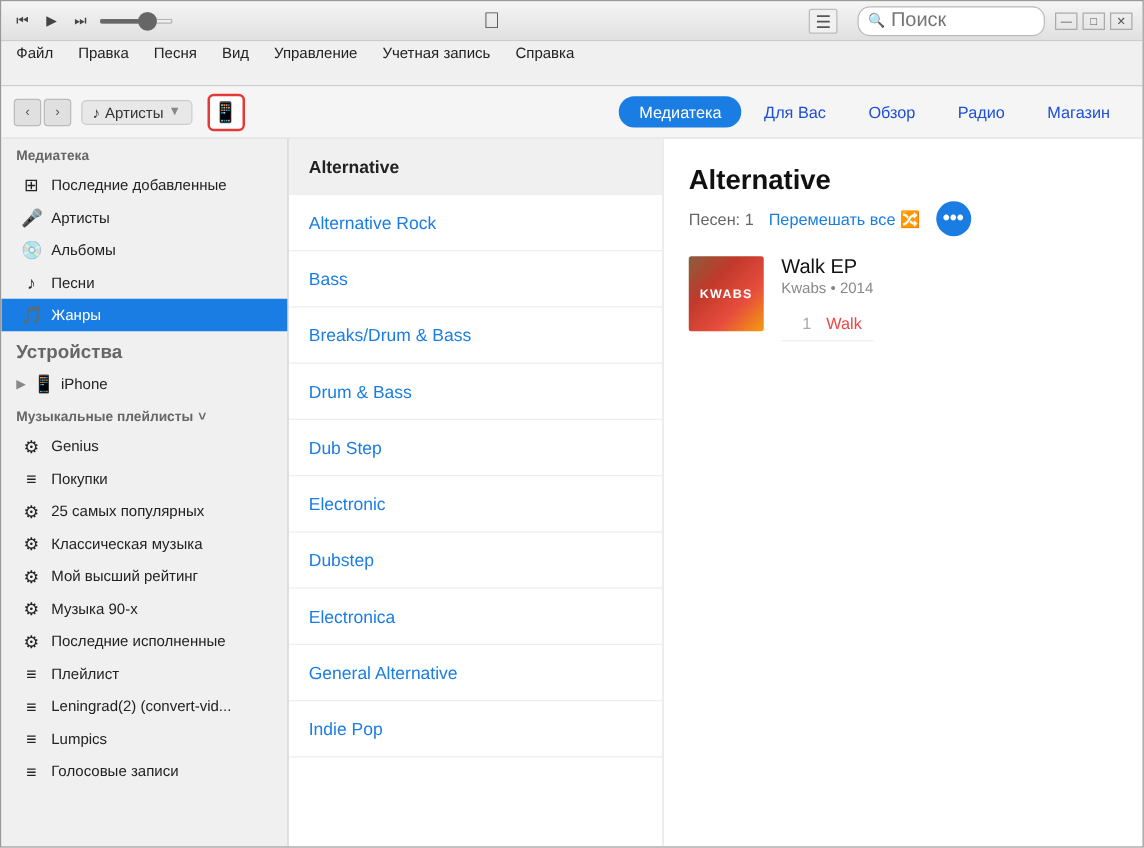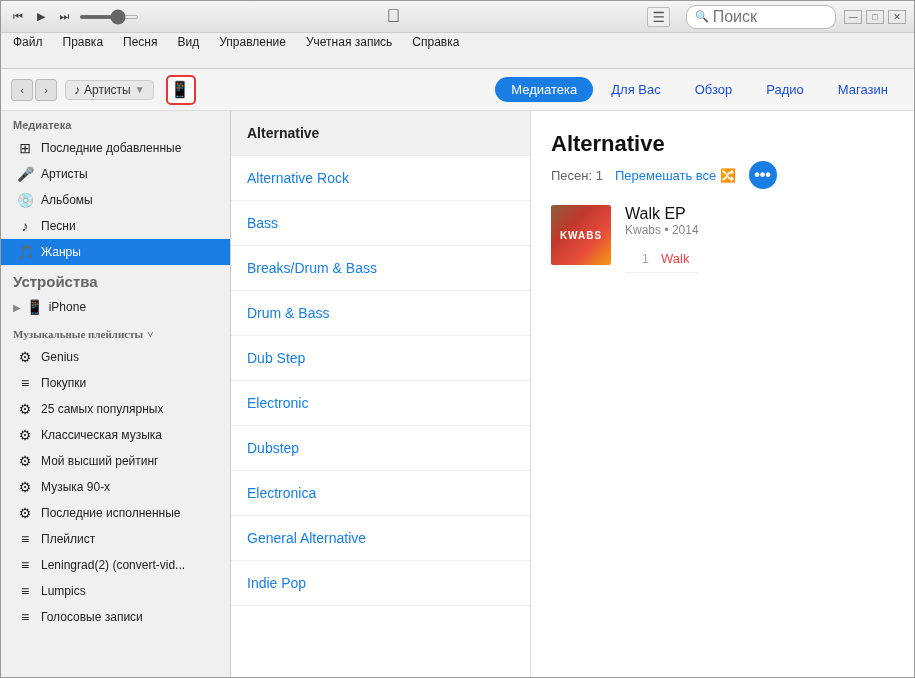--- a/index.html
+++ b/index.html
@@ -246,21 +246,20 @@
     }
     .playlist-section {
       padding: 8px 12px 4px;
       font-size: 11px;
       font-weight: bold;
       color: #666;
       display: flex;
       align-items: flex-start;
       gap: 4px;
       cursor: pointer;
-      font-family: Liberation Serif, serif;
     }
 
     
     .genre-panel {
       width: 300px;
       background: white;
       border-right: 1px solid #ddd;
       overflow-y: auto;
       flex-shrink: 0;
     }

